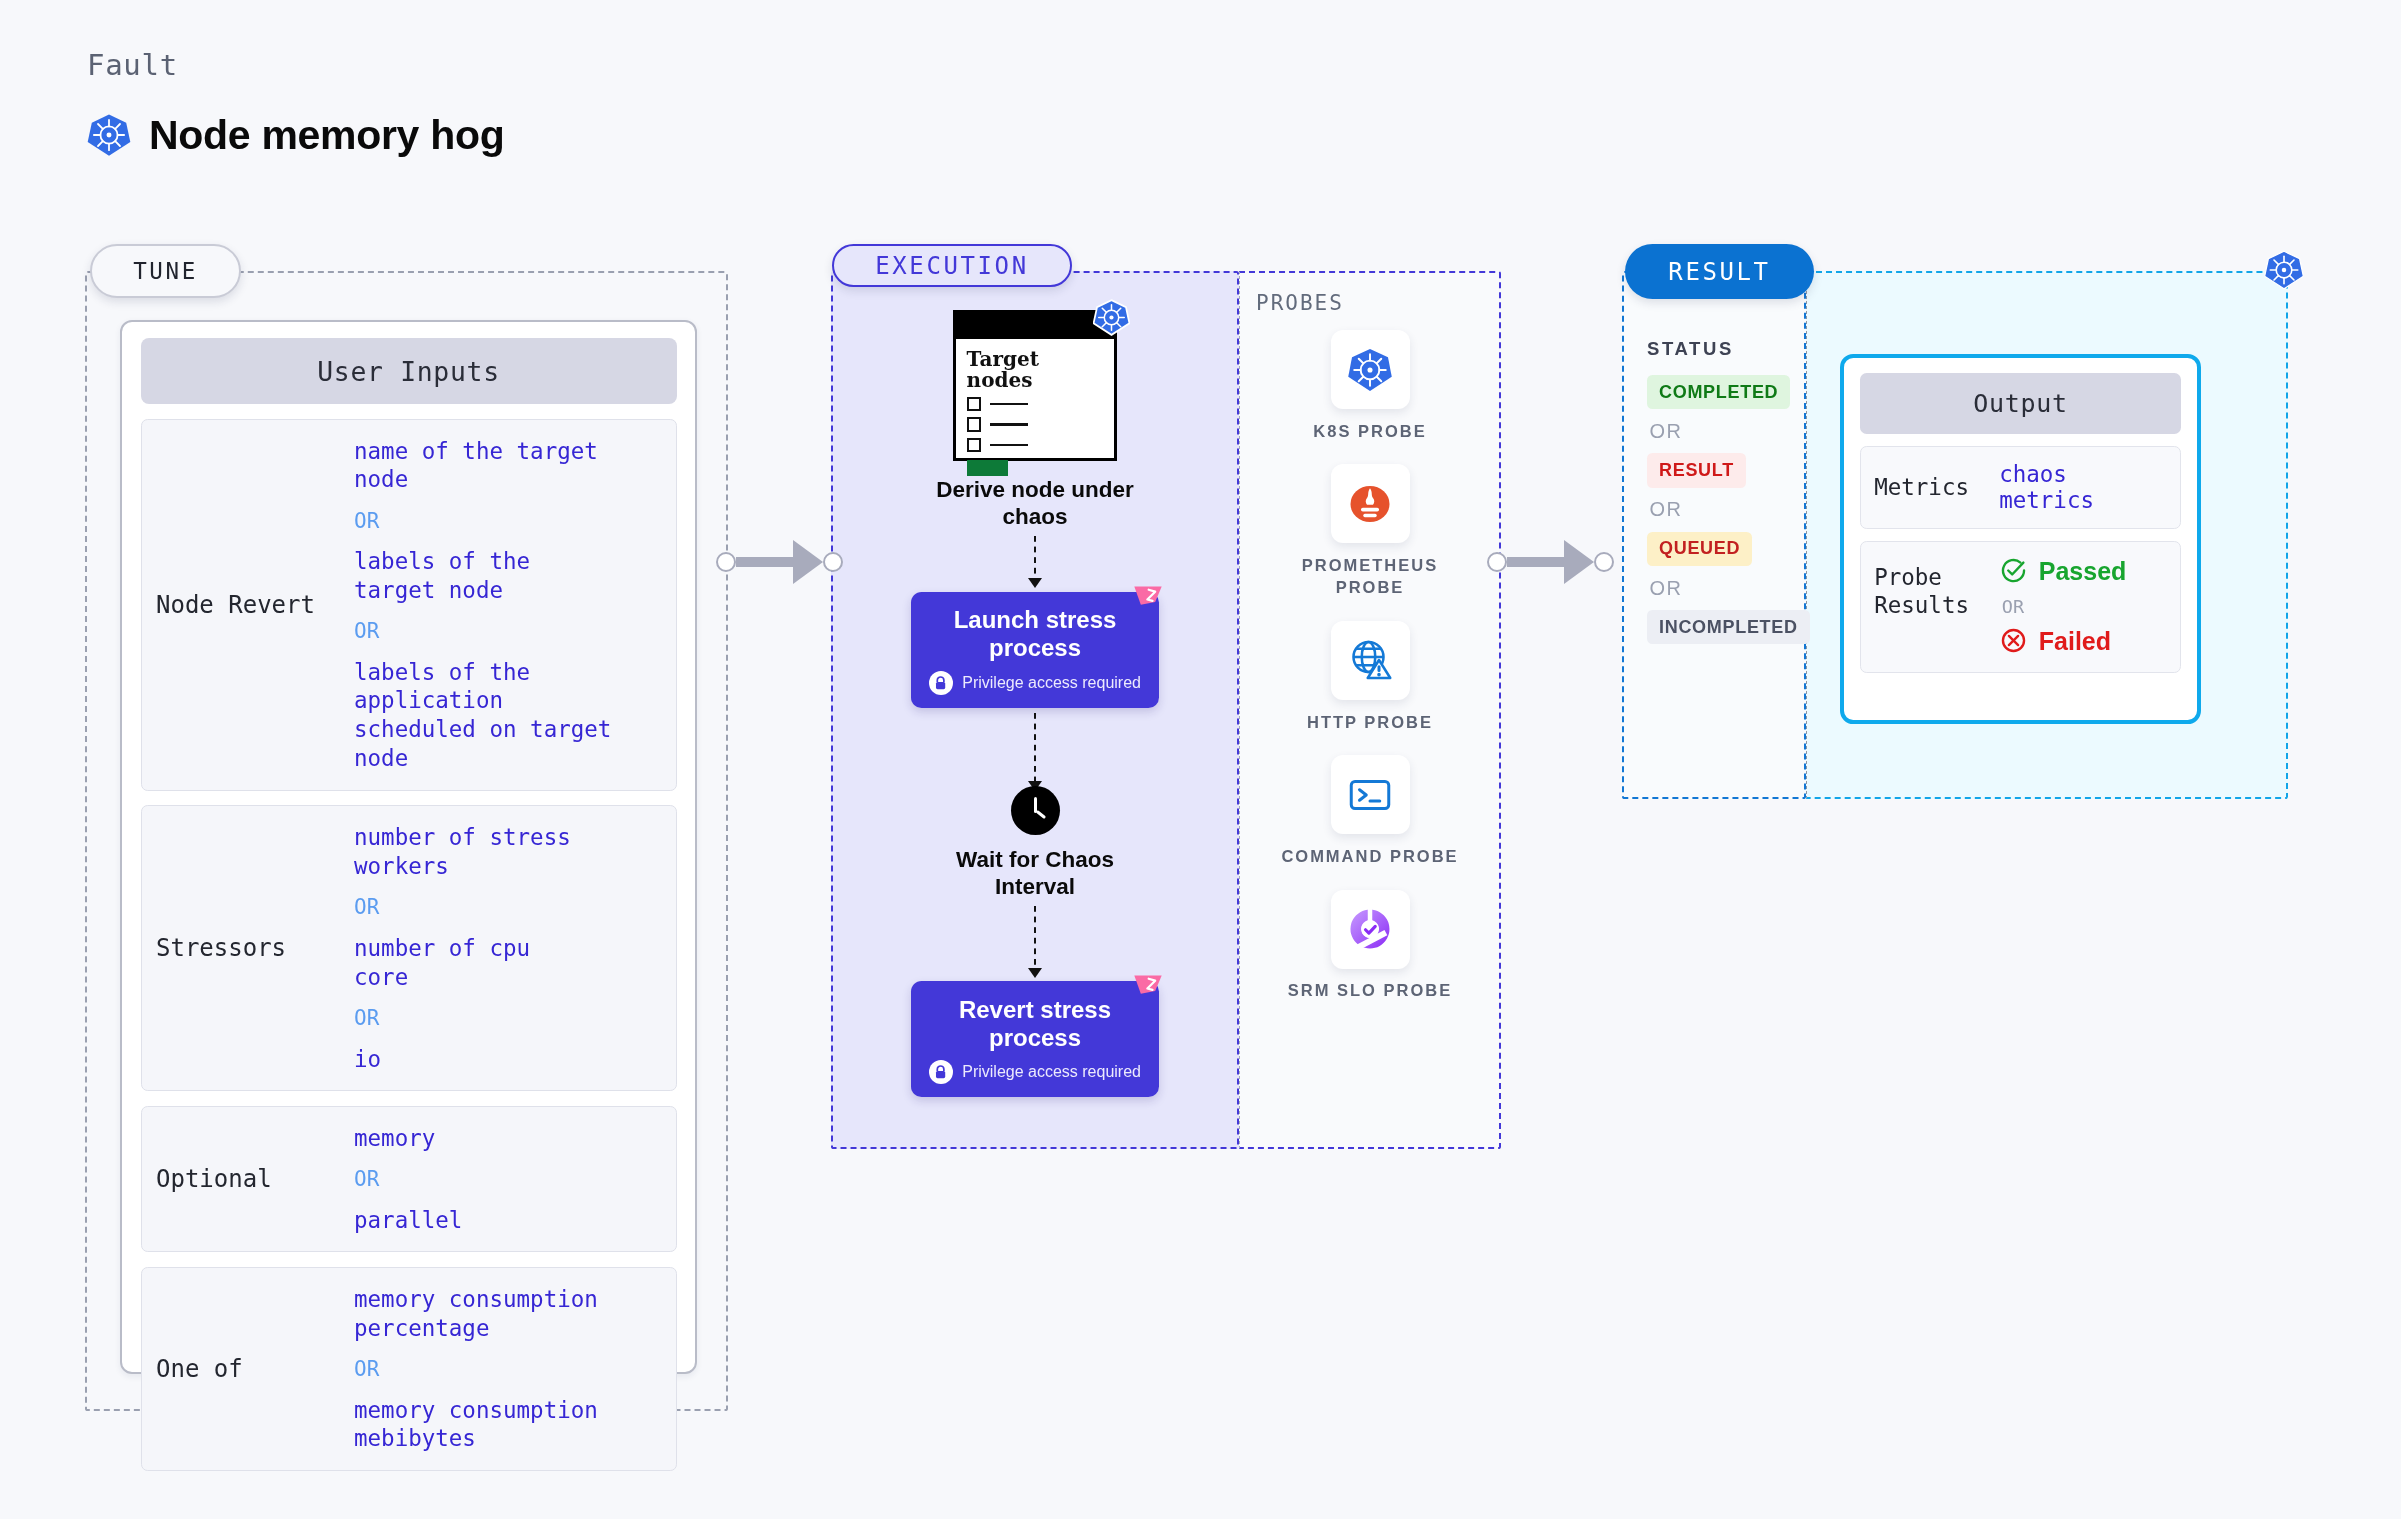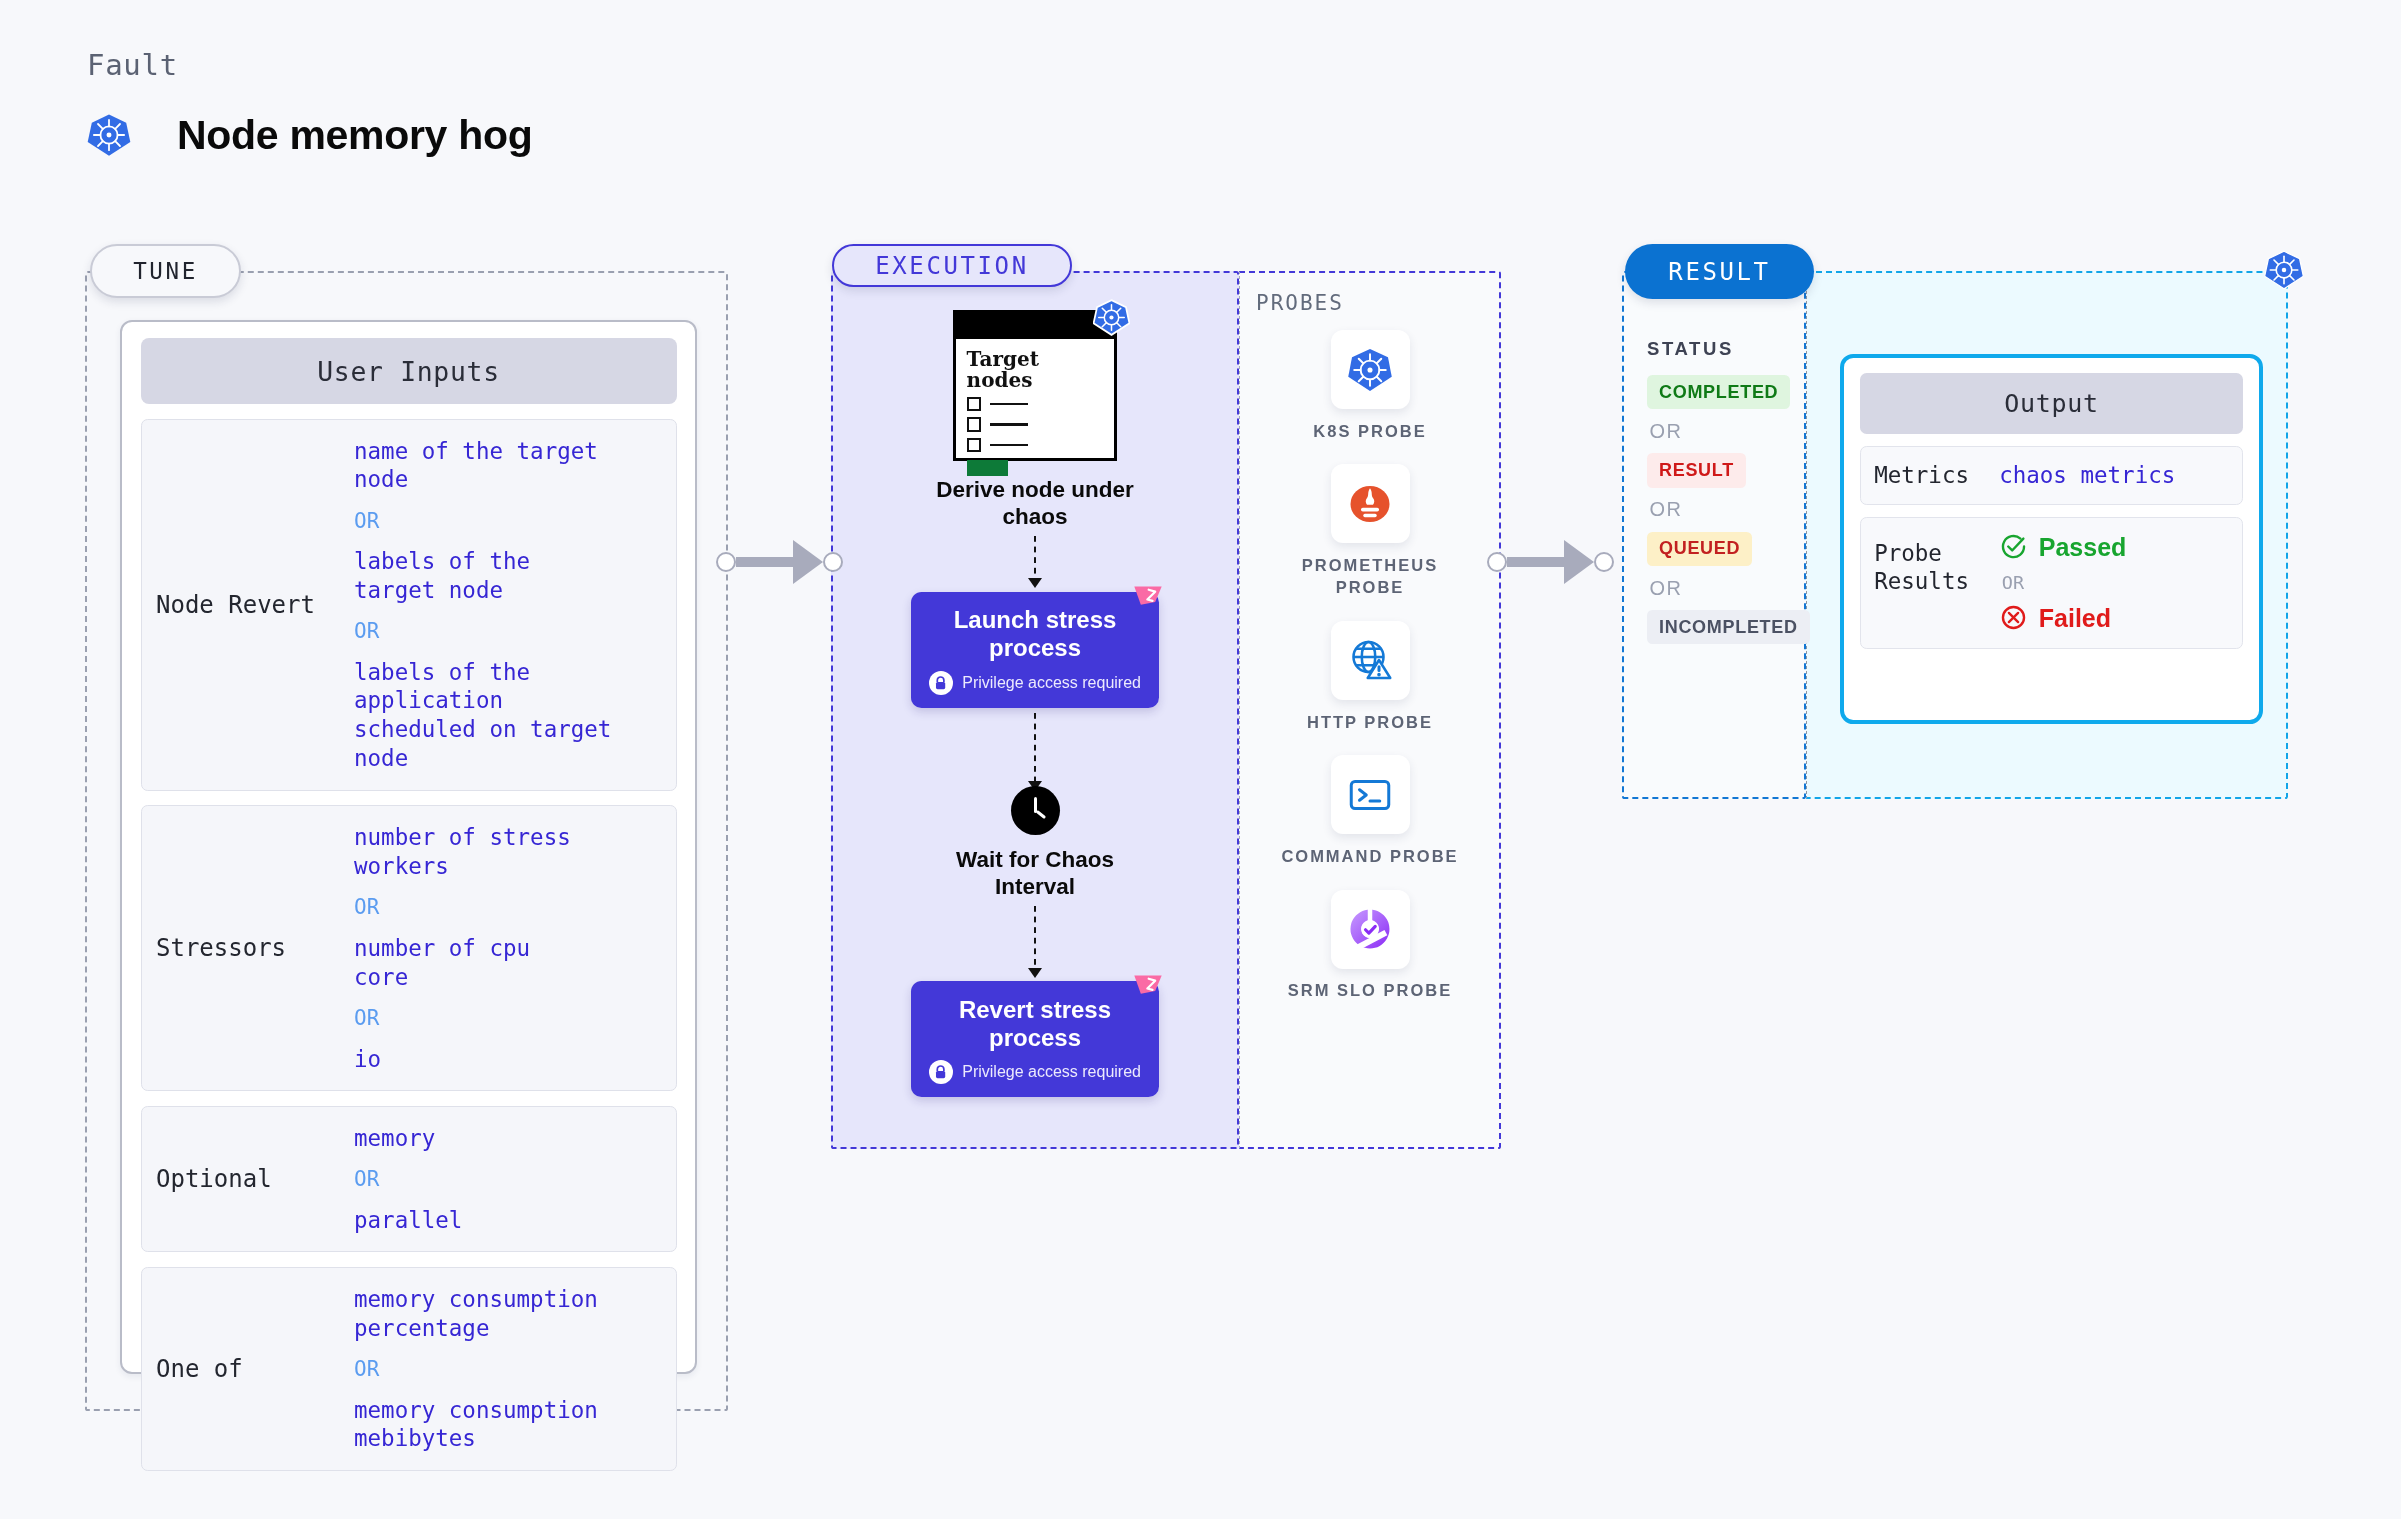--- a/index.html
+++ b/index.html
@@ -12,21 +12,21 @@
   .canvas { position: relative; width: 2401px; height: 1519px; }
 
   
   .fault-label {
     position: absolute; left: 87px; top: 48px;
     font-family: "DejaVu Sans Mono", monospace;
     font-size: 29px; color: #5b6273; letter-spacing: 0.7px;
   }
   .fault-title-row {
     position: absolute; left: 87px; top: 112px;
-    display: flex; align-items: flex-end; gap: 46px;
+    display: flex; align-items: flex-end; gap: 18px;
   }
   .fault-title {
     font-size: 41px; font-weight: bold; color: #0a0a0a;
     font-family: "Liberation Sans", sans-serif; letter-spacing: -0.3px;
   }
 
   
   .k8s { display: inline-block; }
 
   
@@ -239,21 +239,21 @@
   .badge-errored   { background: #fdebeb; color: #cf1919; }
   .badge-queued    { background: #fdf0c7; color: #c22020; }
   .badge-incomplete{ background: #eceef4; color: #4b5163; }
   .status-or {
     font-size: 20px; color: #9aa0b0; letter-spacing: 1.3px; padding-left: 2.6px;
   }
 
   
   .output-card {
     position: absolute; left: 1840px; top: 354px;
-    width: 423px; height: 370px;
+    width: 361px; height: 370px;
     background: #ffffff; border: 4px solid #0fa9ec;
     border-radius: 13.2px; padding: 14.5px 16px;
   }
   .out-title {
     height: 61px; background: #d6d7e4; border-radius: 6.6px;
     display: flex; align-items: center; justify-content: center;
     font-family: "DejaVu Sans Mono", monospace;
     font-size: 25px; color: #2a2d38; letter-spacing: 0.7px;
   }
   .out-row {

